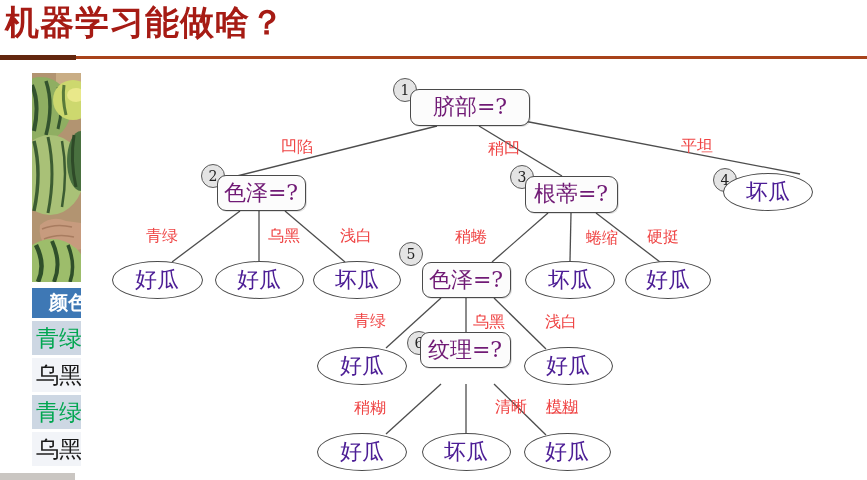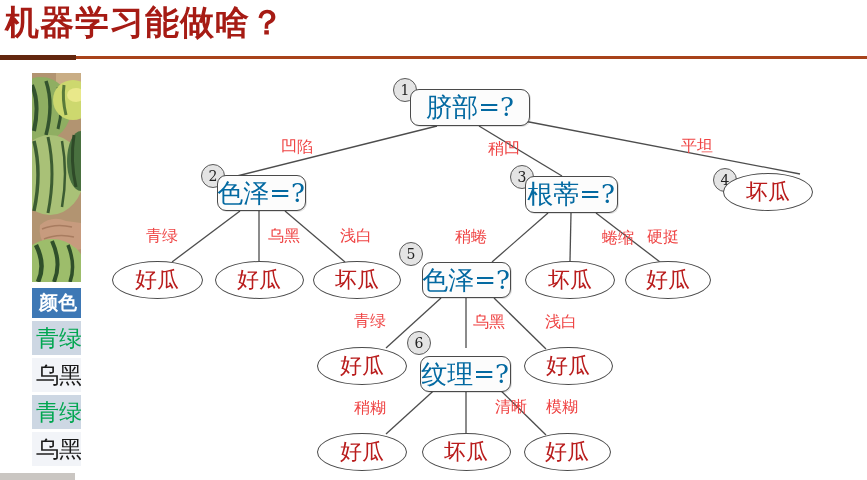--- a/index.html
+++ b/index.html
@@ -17,45 +17,45 @@
   .divider-line{position:absolute;left:76px;top:56px;width:791px;height:3px;background:#A8421A;}
 
   
   .photo-strip{position:absolute;left:32px;top:73px;width:49px;height:209px;overflow:hidden;}
 
   
   .side-table{position:absolute;left:32px;top:288px;width:49px;overflow:hidden;}
   .side-th{
     width:70px;height:30px;line-height:30px;box-sizing:border-box;
     background:#3E78B5;color:#ffffff;font-weight:bold;font-size:19px;
-    padding-left:7px;white-space:nowrap;
+    padding-left:17px;white-space:nowrap;
   }
   .side-row{
     width:70px;height:34px;line-height:34px;box-sizing:border-box;
     margin-top:3px;font-size:23px;padding-left:4px;white-space:nowrap;
     background:#F2F4F8;
   }
   .side-row.alt{background:#CDD7E3;}
   .bottom-bar{position:absolute;left:0;top:473px;width:75px;height:7px;background:#CAC6C2;}
 
   
   .tree-layer{position:absolute;left:0;top:0;width:867px;height:480px;}
   .tree-edges{position:absolute;left:0;top:0;z-index:0;}
   .tnode{
     position:absolute;box-sizing:border-box;z-index:2;
     background:#FCFCFC;border:1.8px solid #4A4A4A;border-radius:9px;
     display:flex;align-items:center;justify-content:center;
-    font-family:"DejaVu Serif",serif;font-size:26px;color:#0369a1;
+    font-family:"DejaVu Serif",serif;font-size:22px;color:#701a75;
     box-shadow:1px 1px 0 rgba(0,0,0,0.12);white-space:nowrap;
   }
   .tleaf{
     position:absolute;box-sizing:border-box;z-index:2;
     background:#FFFFFF;border:1.7px solid #4A4A4A;border-radius:50%;
     display:flex;align-items:center;justify-content:center;
-    font-family:"DejaVu Serif",serif;font-size:22px;color:#b91c1c;white-space:nowrap;
+    font-family:"DejaVu Serif",serif;font-size:22px;color:#4c1d95;white-space:nowrap;
   }
   .tnum{
     position:absolute;box-sizing:border-box;z-index:1;
     width:24px;height:24px;border-radius:50%;
     background:#E4E4E4;border:1.6px solid #5A5A5A;
     display:flex;align-items:center;justify-content:center;
     font-family:"DejaVu Serif",serif;font-size:14px;color:#222222;
   }
   .edge-label{
     position:absolute;transform:translate(-50%,-50%);z-index:3;
@@ -132,38 +132,38 @@
       <line x1="494" y1="384" x2="546" y2="435" stroke="#4D4D4D" stroke-width="1.3"></line>
     </svg>
   <div id="tree-nodes">
       <div class="edge-label" style="left: 297px; top: 147px;">凹陷</div>
       <div class="edge-label" style="left: 488px; top: 149px; margin-left: 16px;">稍凹</div>
       <div class="edge-label" style="left: 697px; top: 146px;">平坦</div>
       <div class="edge-label" style="left: 162px; top: 236px;">青绿</div>
       <div class="edge-label" style="left: 284px; top: 236px;">乌黑</div>
       <div class="edge-label" style="left: 356px; top: 236px;">浅白</div>
       <div class="edge-label" style="left: 471px; top: 237px; text-align: right;">稍蜷</div>
-      <div class="edge-label" style="left: 618px; top: 238px;">蜷缩</div>
+      <div class="edge-label" style="left: 602px; top: 238px;">蜷缩</div>
       <div class="edge-label" style="left: 663px; top: 237px;">硬挺</div>
       <div class="edge-label" style="left: 370px; top: 321px;">青绿</div>
       <div class="edge-label" style="left: 489px; top: 322px;">乌黑</div>
       <div class="edge-label" style="left: 561px; top: 322px;">浅白</div>
       <div class="edge-label" style="left: 370px; top: 408px;">稍糊</div>
       <div class="edge-label" style="left: 511px; top: 407px;">清晰</div>
-      <div class="edge-label" style="left: 562px; top: 407px;">模糊</div>
+      <div class="edge-label" style="left: 562px; top: 407px; text-decoration: underline;">模糊</div>
       <div class="tnum" style="left: 393px; top: 78px;">1</div>
       <div class="tnode" style="left: 410px; top: 88.5px; width: 120px; height: 37px;">脐部=?</div>
       <div class="tnum" style="left: 201px; top: 164px;">2</div>
       <div class="tnode" style="left: 216.5px; top: 175px; width: 89px; height: 36px;">色泽=?</div>
       <div class="tnum" style="left: 510px; top: 165px;">3</div>
       <div class="tnode" style="left: 524.5px; top: 175.5px; width: 93px; height: 37px;">根蒂=?</div>
       <div class="tnum" style="left: 399px; top: 242px;">5</div>
       <div class="tnode" style="left: 421.5px; top: 262px; width: 89px; height: 36px;">色泽=?</div>
       <div class="tnum" style="left: 407px; top: 331px;">6</div>
-      <div class="tnode" style="left: 419.5px; top: 356px; width: 91px; height: 36px;">纹理=?</div>
+      <div class="tnode" style="left: 419.5px; top: 332px; width: 91px; height: 36px;">纹理=?</div>
       <div class="tleaf" style="left: 111.5px; top: 261px; width: 91px; height: 38px;">好瓜</div>
       <div class="tleaf" style="left: 214.5px; top: 261px; width: 89px; height: 38px;">好瓜</div>
       <div class="tleaf" style="left: 313px; top: 261px; width: 88px; height: 38px;">坏瓜</div>
       <div class="tnum" style="left: 713px; top: 168px;">4</div>
       <div class="tleaf" style="left: 723px; top: 173px; width: 90px; height: 38px;">坏瓜</div>
       <div class="tleaf" style="left: 525px; top: 261px; width: 90px; height: 38px;">坏瓜</div>
       <div class="tleaf" style="left: 625px; top: 261px; width: 86px; height: 38px;">好瓜</div>
       <div class="tleaf" style="left: 317px; top: 347px; width: 90px; height: 38px;">好瓜</div>
       <div class="tleaf" style="left: 523.5px; top: 347px; width: 89px; height: 38px;">好瓜</div>
       <div class="tleaf" style="left: 317px; top: 433px; width: 90px; height: 38px;">好瓜</div>

